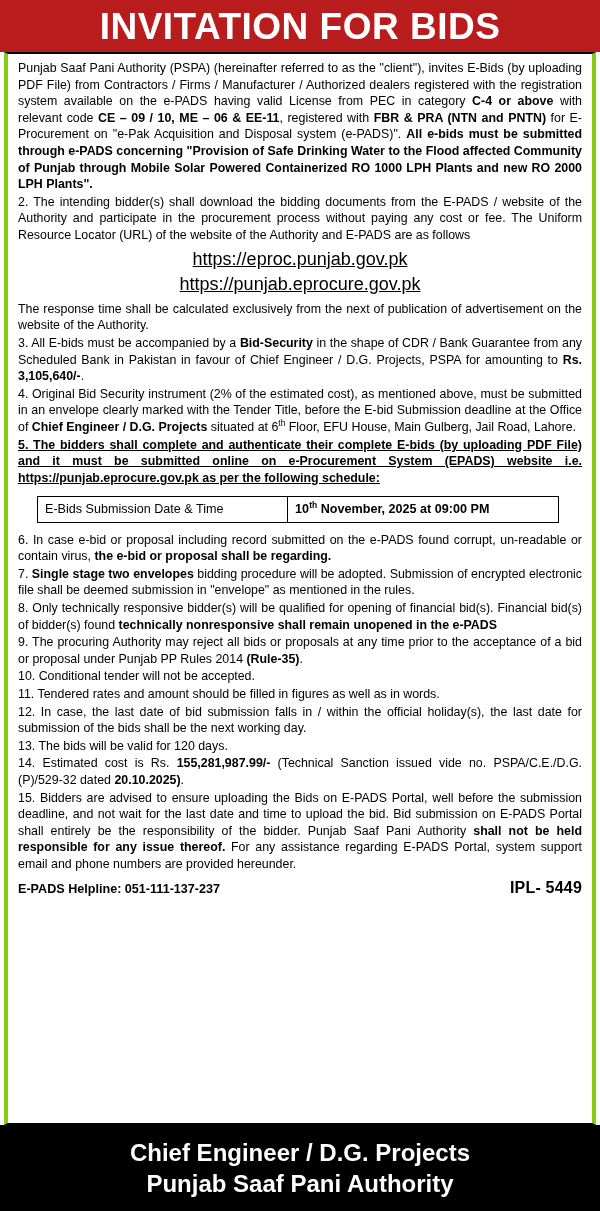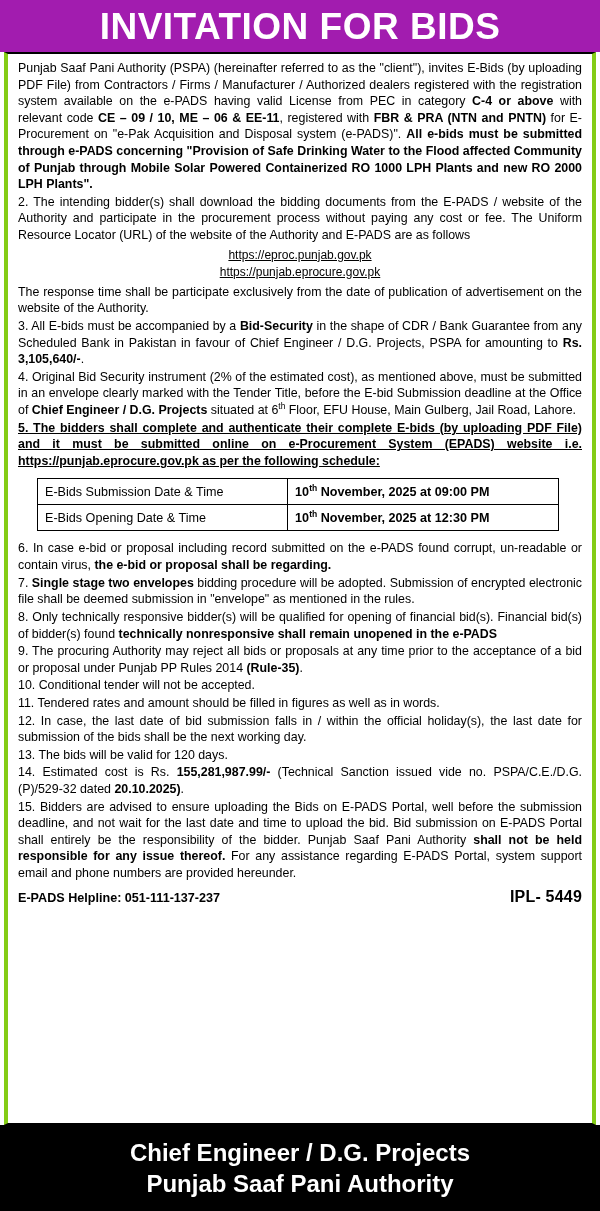--- a/index.html
+++ b/index.html
@@ -18,21 +18,21 @@
     width: 600px;
     height: 1211px;
     background: #ffffff;
     position: relative;
     display: flex;
     flex-direction: column;
   }
 
   
   .header-band {
-    background: #a21caf;
+    background: #b91c1c;
     height: 52px;
     display: flex;
     align-items: center;
     justify-content: center;
     flex: 0 0 auto;
   }
   .header-title {
     color: #ffffff;
     font-size: 37px;
     font-weight: bold;
@@ -75,21 +75,21 @@
   }
 
   
   .urls {
     text-align: center;
     margin: 3px 0 3px 0;
   }
   .urls .url-line {
     display: block;
     text-decoration: underline;
-    font-size: 12px;
+    font-size: 18px;
     line-height: 1.42;
   }
 
   
   .schedule-wrap {
     margin: 9px 4px 9px 6px;
     padding-left: 13px;
   }
   table.schedule {
     border-collapse: collapse;
@@ -154,39 +154,35 @@
 
     <p class="para"><span>Punjab Saaf Pani Authority (PSPA) (hereinafter referred to as the "client"), invites E-Bids (by uploading PDF File) from Contractors / Firms / Manufacturer / Authorized dealers registered with the registration system available on the e-PADS having valid License from PEC in category </span><b>C-4 or above</b><span> with relevant code </span><b>CE – 09 / 10,  ME – 06 &amp; EE-11</b><span>, registered with </span><b>FBR &amp; PRA (NTN and PNTN)</b><span> for E-Procurement on "e-Pak Acquisition and Disposal system (e-PADS)". </span><b>All e-bids must be submitted through e-PADS concerning "Provision of Safe Drinking Water to the Flood affected Community of Punjab through Mobile Solar Powered Containerized RO 1000 LPH Plants and new RO 2000 LPH Plants".</b></p>
 
     <p class="para">2. The intending bidder(s) shall download the bidding documents from the E-PADS / website of the Authority and participate in the procurement process without paying any cost or fee. The Uniform Resource Locator (URL) of the website of the Authority and E-PADS are as follows</p>
 
     <div class="urls">
       <span class="url-line">https://eproc.punjab.gov.pk</span>
       <span class="url-line">https://punjab.eprocure.gov.pk</span>
     </div>
 
-    <p class="para">The response time shall be participate exclusively from the date of publication of advertisement on the website of the Authority.</p>
+    <p class="para">The response time shall be calculated exclusively from the next of publication of advertisement on the website of the Authority.</p>
 
     <p class="para"><span>3. All E-bids must be accompanied by a </span><b>Bid-Security</b><span> in the shape of CDR / Bank Guarantee from any Scheduled Bank in Pakistan in favour of Chief Engineer / D.G. Projects, PSPA for amounting to </span><b>Rs.  3,105,640/-</b><span>.</span></p>
 
     <p class="para"><span>4. Original Bid Security instrument (2% of the estimated cost), as mentioned above, must be submitted in an envelope clearly marked with the Tender Title, before the E-bid Submission deadline at the Office of </span><b>Chief Engineer / D.G. Projects</b><span> situated at 6</span><sup>th</sup><span> Floor, EFU House, Main Gulberg, Jail Road, Lahore.</span></p>
 
     <p class="para ul-para">5.   The bidders shall complete and authenticate their complete E-bids (by uploading PDF File) and it must be submitted online on e-Procurement System (EPADS) website i.e. https://punjab.eprocure.gov.pk as per the following schedule:</p>
 
     <div class="schedule-wrap">
       <table class="schedule">
         <tbody>
           <tr>
             <td class="label">E-Bids Submission Date &amp; Time</td>
             <td class="value"><span>10</span><sup>th</sup><span> November, 2025 at 09:00 PM</span></td>
           </tr>
-          <tr>
-            <td class="label">E-Bids Opening Date &amp; Time</td>
-            <td class="value"><span>10</span><sup>th</sup><span> November, 2025 at 12:30 PM</span></td>
-          </tr>
         </tbody>
       </table>
     </div>
 
     <p class="para"><span>6. In case e-bid or proposal including record submitted on the e-PADS found corrupt, un-readable or contain virus, </span><b>the e-bid or proposal shall be regarding.</b></p>
 
     <p class="para"><span>7. </span><b>Single stage two envelopes</b><span> bidding procedure will be adopted. Submission of encrypted electronic file shall be deemed submission in "envelope" as mentioned in the rules.</span></p>
 
     <p class="para"><span>8. Only technically responsive bidder(s) will be qualified for opening of financial bid(s). Financial bid(s) of bidder(s) found </span><b>technically nonresponsive shall remain unopened in the e-PADS</b></p>
 

